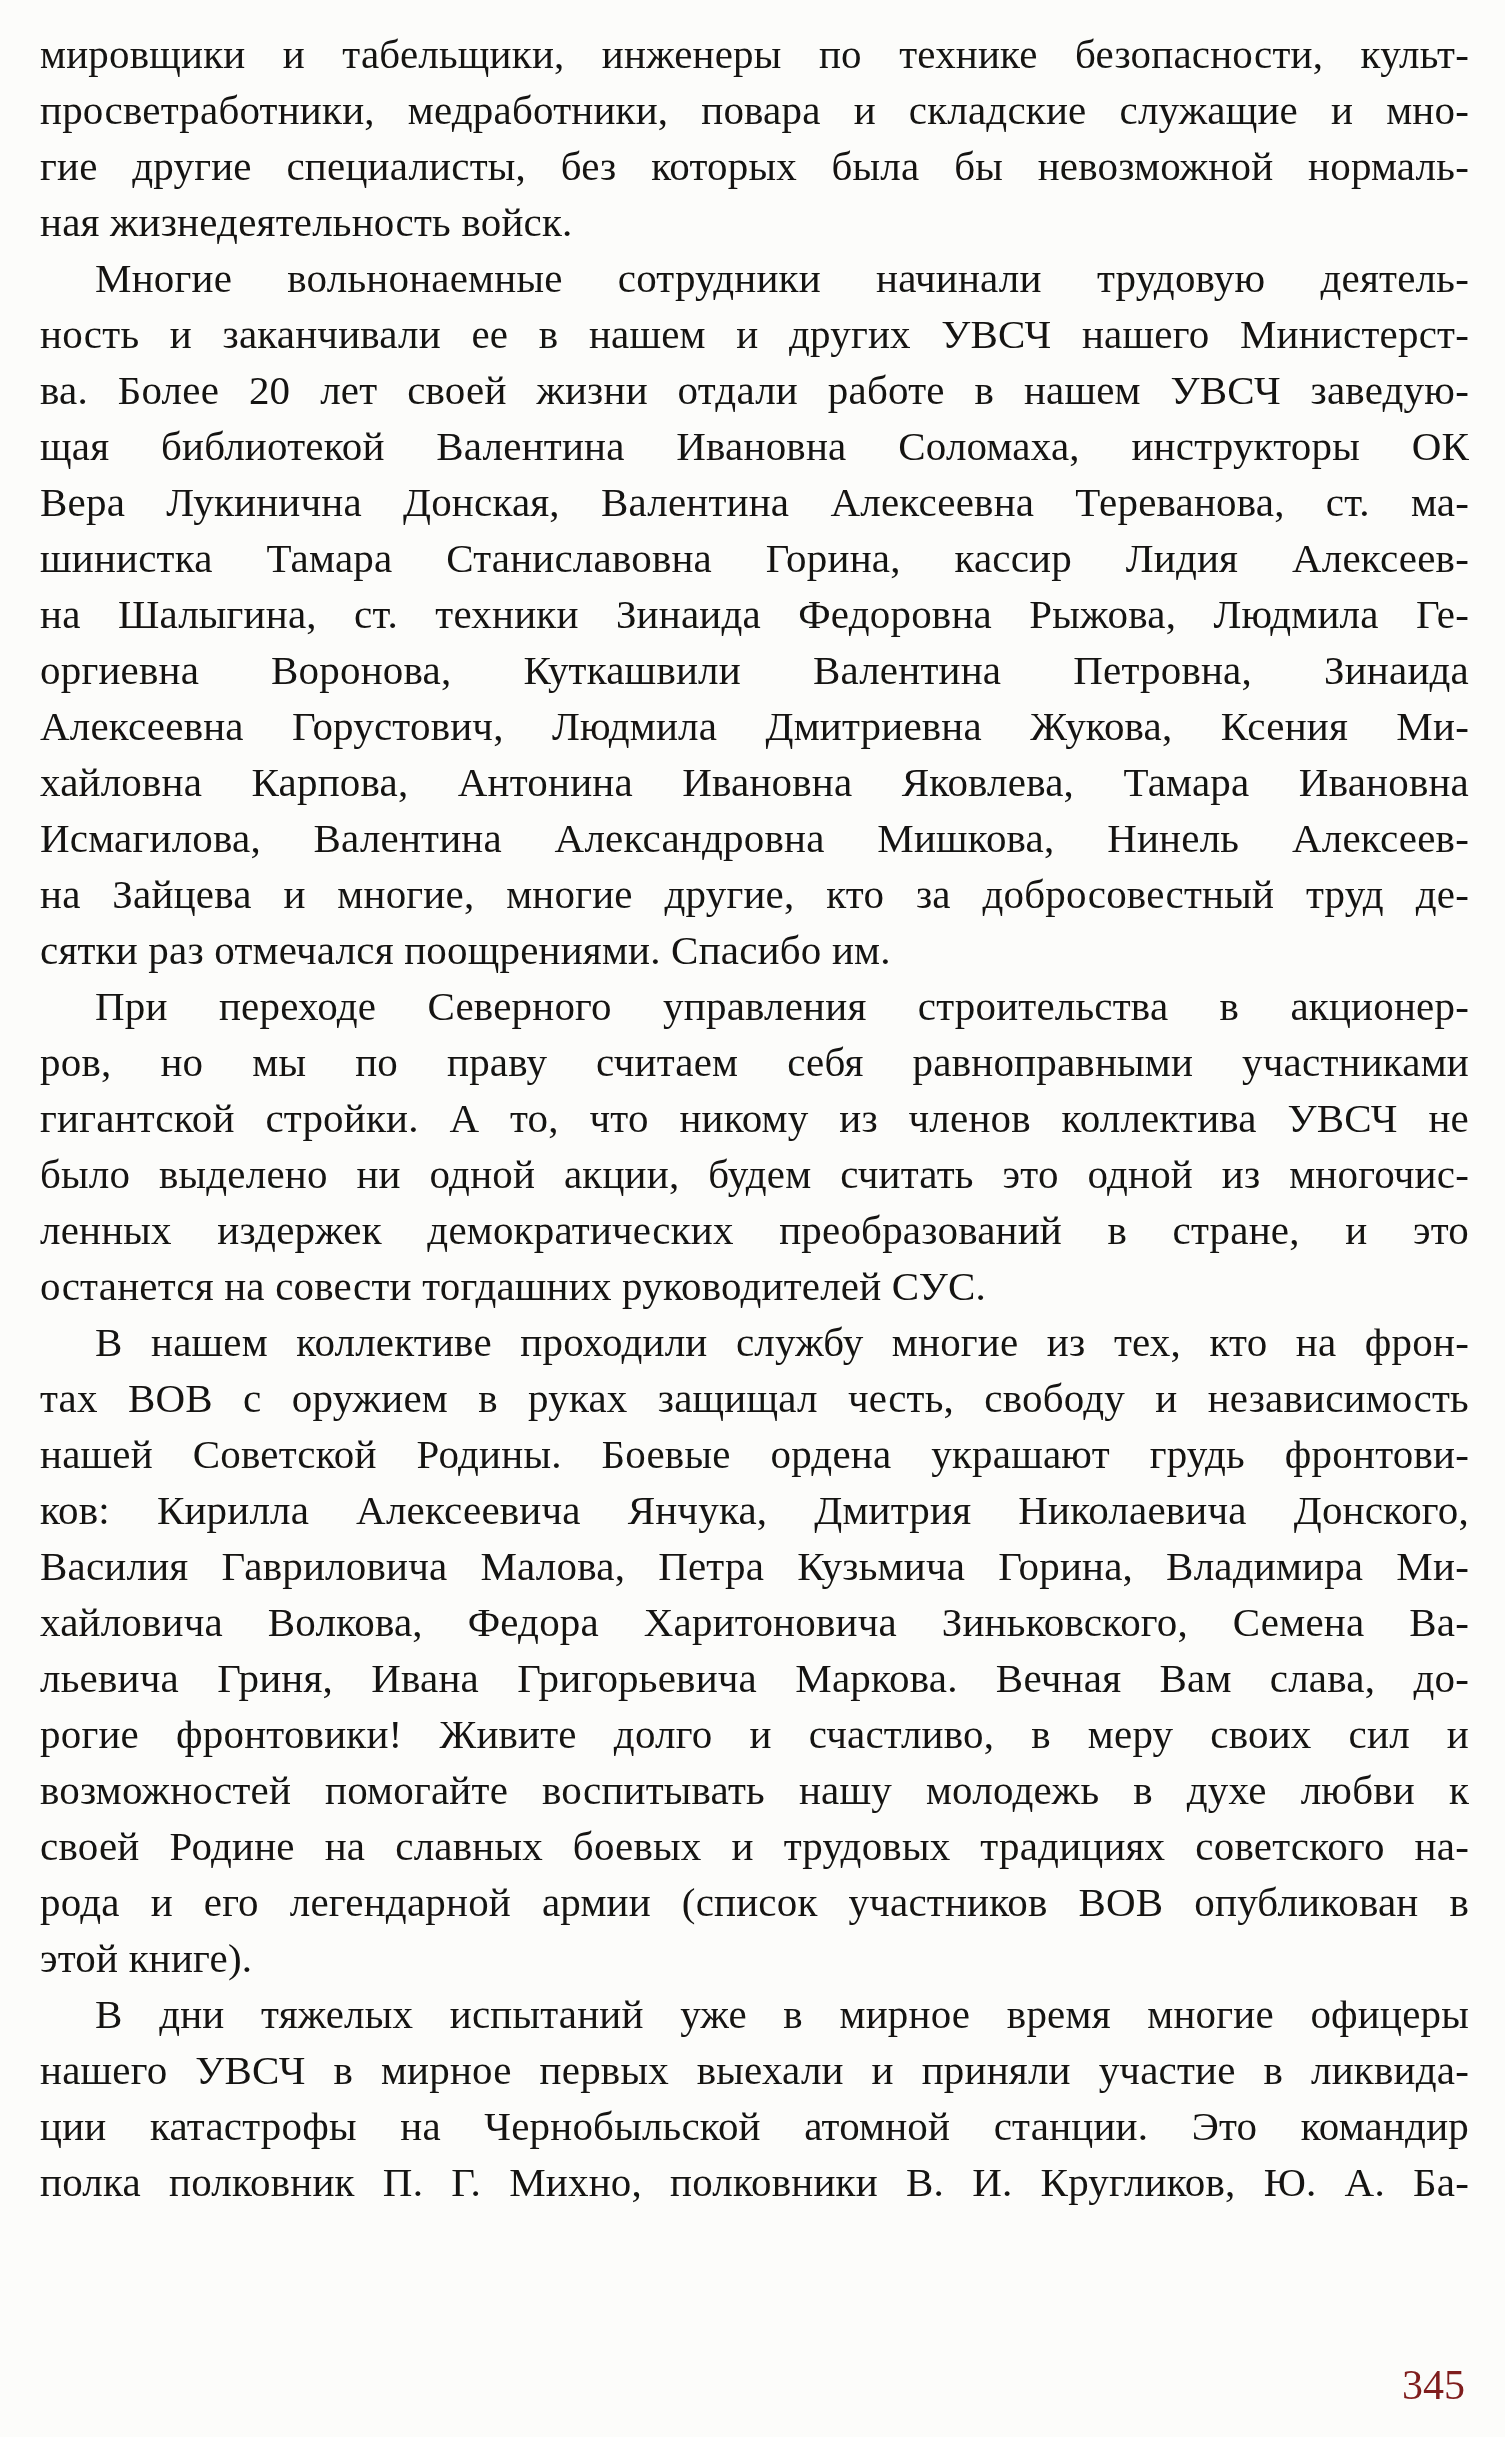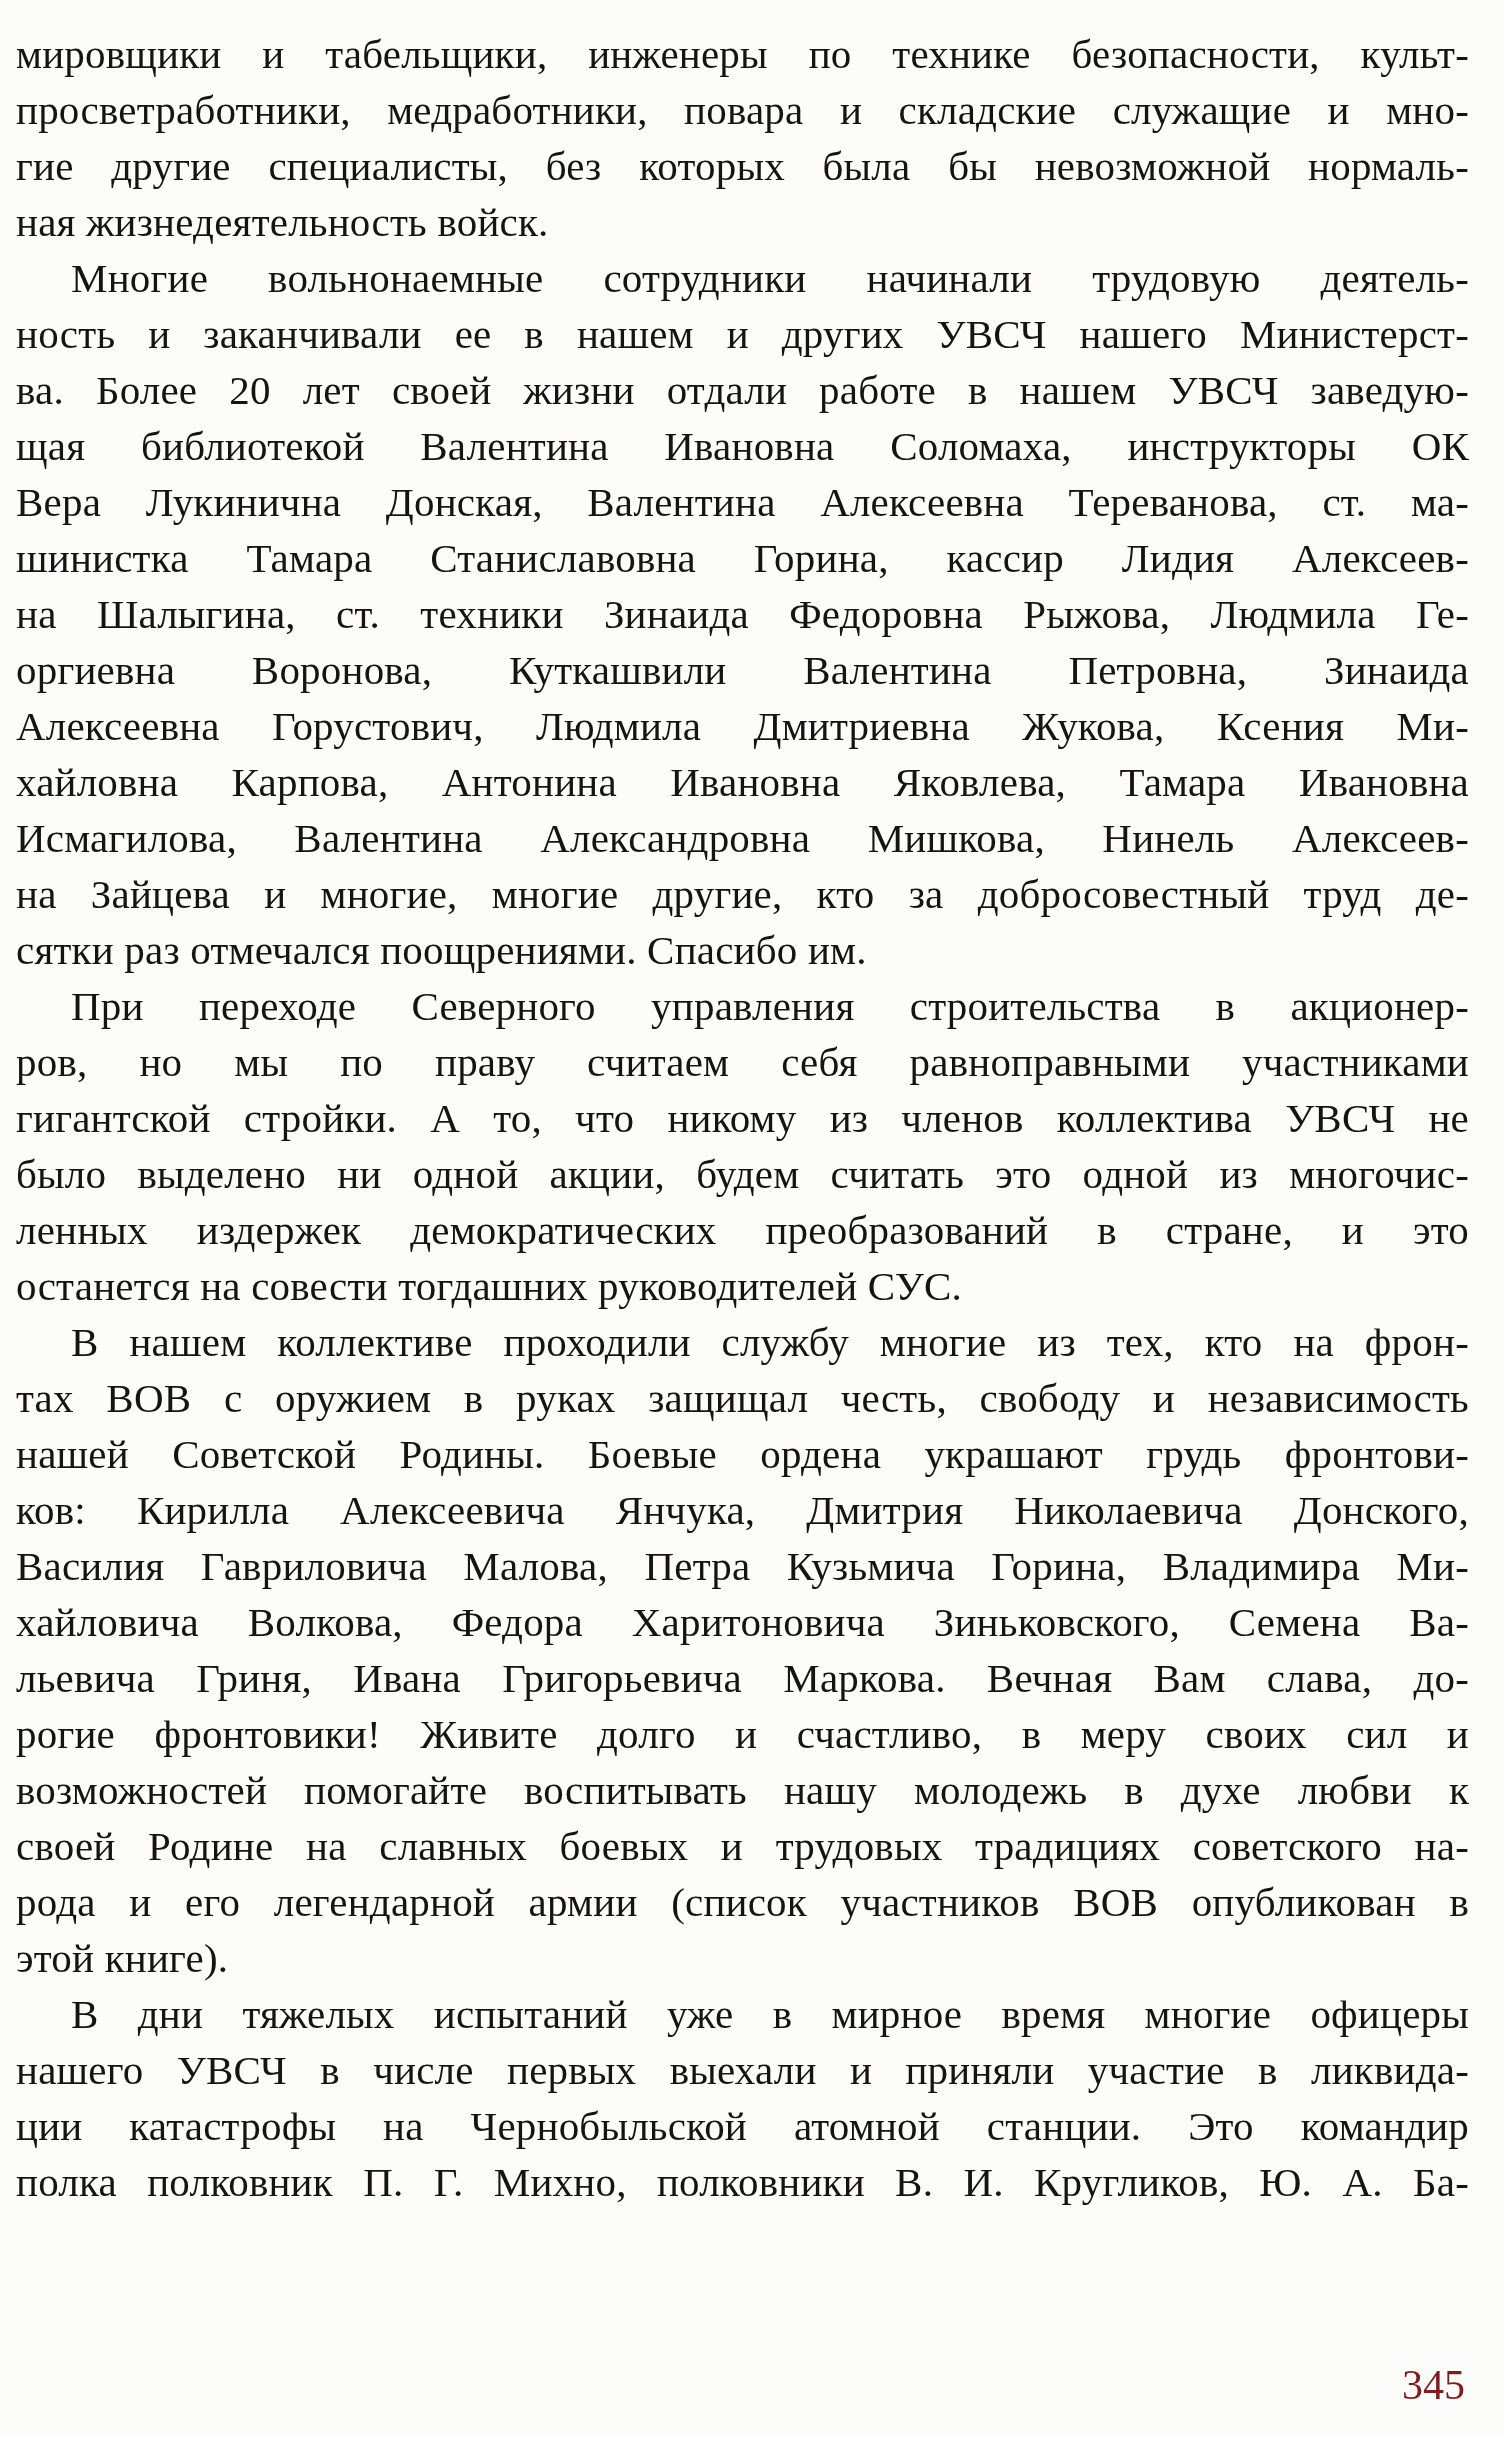--- a/index.html
+++ b/index.html
@@ -9,21 +9,21 @@
   }
   .page {
     position: relative;
     width: 1505px;
     height: 2438px;
     margin: 0 auto;
     background: #fcfcfa;
     color: #151412;
     font-family: "Liberation Serif", "DejaVu Serif", serif;
     box-sizing: border-box;
-    padding: 26px 36px 0 16px;
+    padding: 26px 36px 0 40px;
     overflow: hidden;
   }
   .text-block {
     font-size: 41px;
     line-height: 56px;
     letter-spacing: 0.2px;
   }
   .line {
     text-align: justify;
     text-align-last: justify;
@@ -77,19 +77,19 @@
       <div class="line">ков: Кирилла Алексеевича Янчука, Дмитрия Николаевича Донского,</div>
       <div class="line">Василия Гавриловича Малова, Петра Кузьмича Горина, Владимира Ми-</div>
       <div class="line">хайловича Волкова, Федора Харитоновича Зиньковского, Семена Ва-</div>
       <div class="line">льевича Гриня, Ивана Григорьевича Маркова. Вечная Вам слава, до-</div>
       <div class="line">рогие фронтовики! Живите долго и счастливо, в меру своих сил и</div>
       <div class="line">возможностей помогайте воспитывать нашу молодежь в духе любви к</div>
       <div class="line">своей Родине на славных боевых и трудовых традициях советского на-</div>
       <div class="line">рода и его легендарной армии (список участников ВОВ опубликован в</div>
       <div class="line last">этой книге).</div>
       <div class="line indent">В дни тяжелых испытаний уже в мирное время многие офицеры</div>
-      <div class="line">нашего УВСЧ в числе первых выехали и приняли участие в ликвида-</div>
+      <div class="line">нашего УВСЧ в мирное первых выехали и приняли участие в ликвида-</div>
       <div class="line">ции катастрофы на Чернобыльской атомной станции. Это командир</div>
       <div class="line">полка полковник П. Г. Михно, полковники В. И. Кругликов, Ю. А. Ба-</div>
     </div>
   <div class="page-number">345</div>
 </div>
 
 
 </body></html>

